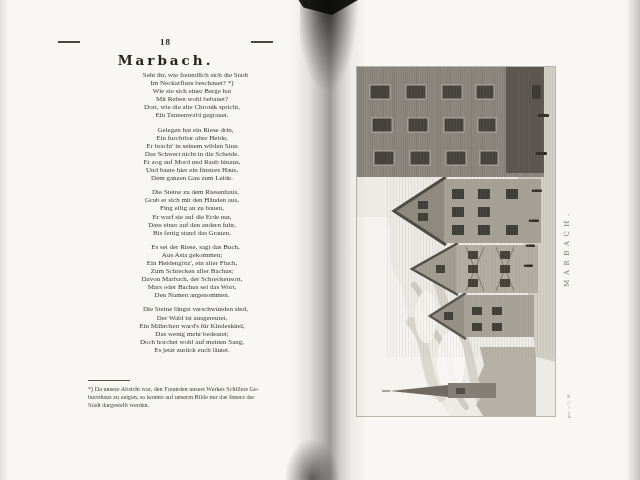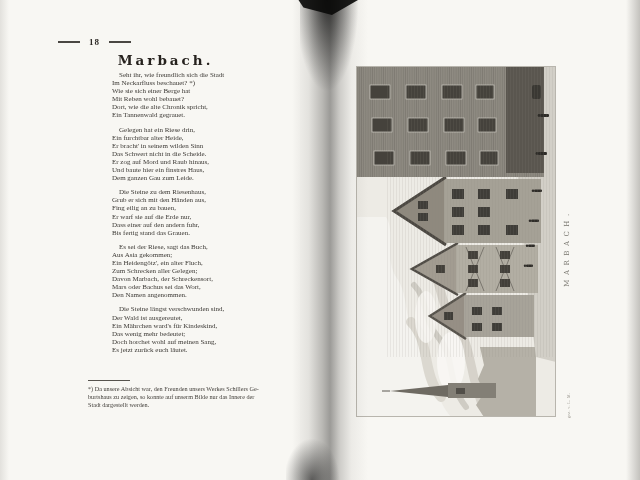--- a/index.html
+++ b/index.html
@@ -4,28 +4,28 @@
 <style>
   html,body{margin:0;padding:0;background:#e9e8e5;}
   .scan{position:relative;width:640px;height:480px;background:#f6f5f1;overflow:hidden;
         font-family:"Liberation Serif", serif;color:#3a3734;}
   .page{position:absolute;top:0;height:480px;background:#f8f7f3;}
   .page.left{left:0;width:300px;}
   .page.right{left:340px;width:300px;}
 
   
   .pagehead{position:absolute;left:58px;top:37px;width:215px;display:flex;
-            align-items:center;justify-content:flex-start;gap:9px;}
+            align-items:center;justify-content:space-between;gap:9px;}
   .hdash{display:inline-block;width:22px;height:1.2px;background:#4a4742;}
   .pgnum{font-size:9px;font-weight:bold;letter-spacing:1px;color:#2e2b27;}
   .ptitle{position:absolute;left:58px;top:52px;width:215px;text-align:center;
           font-family:"DejaVu Serif", serif;font-weight:bold;font-size:13.5px;
           letter-spacing:3px;color:#26221e;}
   .poem{position:absolute;left:112px;top:71px;width:160px;font-size:7px;
-        line-height:8.1px;color:#3c3935;}
+        line-height:8.1px;color:#3c3935;text-align:center;}
   .stanza{margin:0 0 6px 0;}
   .pline{white-space:nowrap;}
   .pline.first{text-indent:7px;}
   .fnrule{position:absolute;left:88px;top:380px;width:42px;height:1px;background:#56534d;}
   .footnote{position:absolute;left:88px;top:385px;width:180px;font-size:6.2px;
             line-height:7.9px;color:#45423d;}
   .fline{white-space:nowrap;}
 
   
   .plate{position:absolute;left:356px;top:66px;width:200px;height:351px;overflow:hidden;}
@@ -93,21 +93,21 @@
         <div class="pline">Grub er sich mit den Händen aus,</div>
         <div class="pline">Fing eilig an zu bauen,</div>
         <div class="pline">Er warf sie auf die Erde nur,</div>
         <div class="pline">Dass einer auf den andern fuhr,</div>
         <div class="pline">Bis fertig stand das Grauen.</div>
       </div>
       <div class="stanza">
         <div class="pline first">Es sei der Riese, sagt das Buch,</div>
         <div class="pline">Aus Asia gekommen;</div>
         <div class="pline">Ein Heidengötz', ein alter Fluch,</div>
-        <div class="pline">Zum Schrecken aller Gelegen;</div>
+        <div class="pline">Zum Schrecken aller Bachus;</div>
         <div class="pline">Davon Marbach, der Schreckensort,</div>
         <div class="pline">Mars oder Bachus sei das Wort,</div>
         <div class="pline">Den Namen angenommen.</div>
       </div>
       <div class="stanza">
         <div class="pline first">Die Steine längst verschwunden sind,</div>
         <div class="pline">Der Wald ist ausgereutet,</div>
         <div class="pline">Ein Mährchen ward's für Kindeskind,</div>
         <div class="pline">Das wenig mehr bedeutet;</div>
         <div class="pline">Doch horchet wohl auf meinen Sang,</div>

